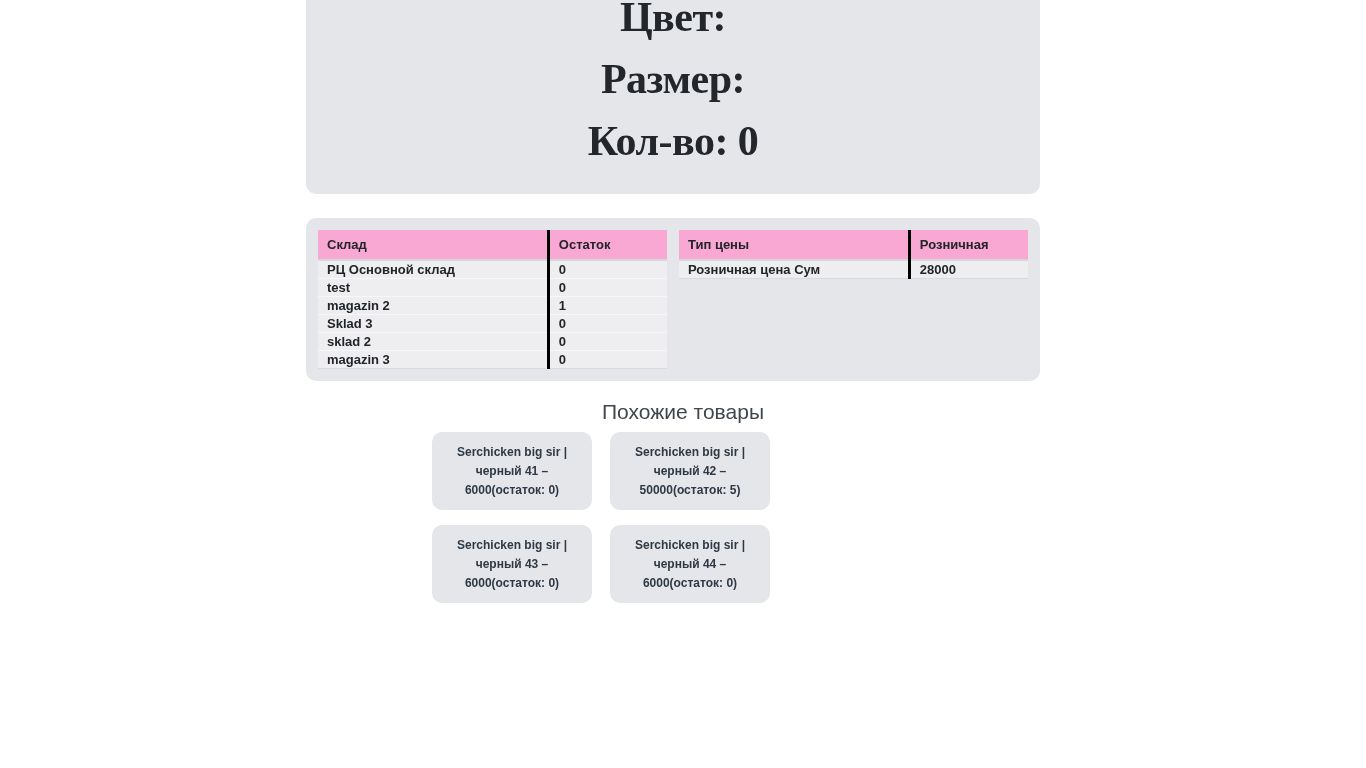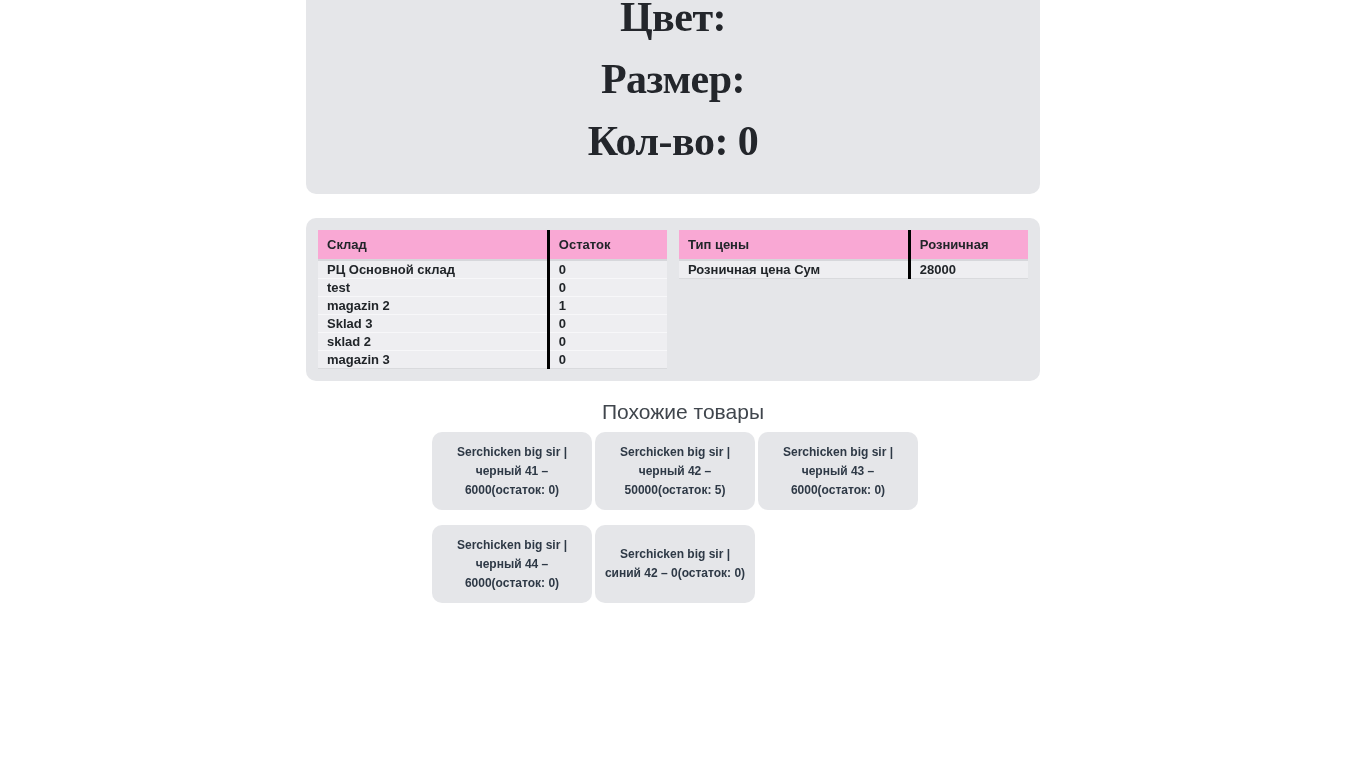--- a/index.html
+++ b/index.html
@@ -69,21 +69,21 @@
     font-size: 21px;
     line-height: 18px;
     color: #40464d;
   }
   .cards {
     width: 502px;
     margin: 11px auto 0;
     display: flex;
     flex-wrap: wrap;
     align-items: flex-end;
-    gap: 15px 3px;
+    gap: 15px 18px;
   }
   .product-card {
     width: 160px;
     min-height: 78px;
     background: #e5e6e9;
     border-radius: 10px;
     display: flex;
     align-items: center;
     justify-content: center;
     text-align: center;
@@ -166,15 +166,14 @@
   </section>
 </div>
 
 <section>
   <div class="similar-title">Похожие товары</div>
   <div class="cards">
     <a class="product-card">Serchicken big sir | черный 41 – 6000(остаток: 0)</a>
     <a class="product-card">Serchicken big sir | черный 42 – 50000(остаток: 5)</a>
     <a class="product-card">Serchicken big sir | черный 43 – 6000(остаток: 0)</a>
     <a class="product-card">Serchicken big sir | черный 44 – 6000(остаток: 0)</a>
-    <a class="product-card">Serchicken big sir | синий 42 – 0(остаток: 0)</a>
   </div>
 </section>
 
 </body></html>

